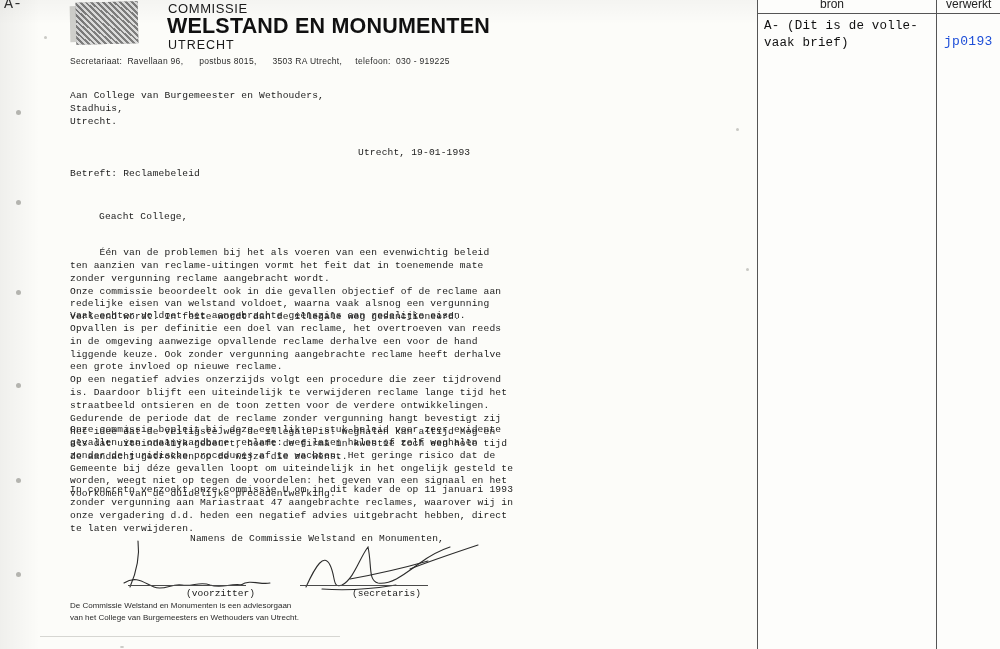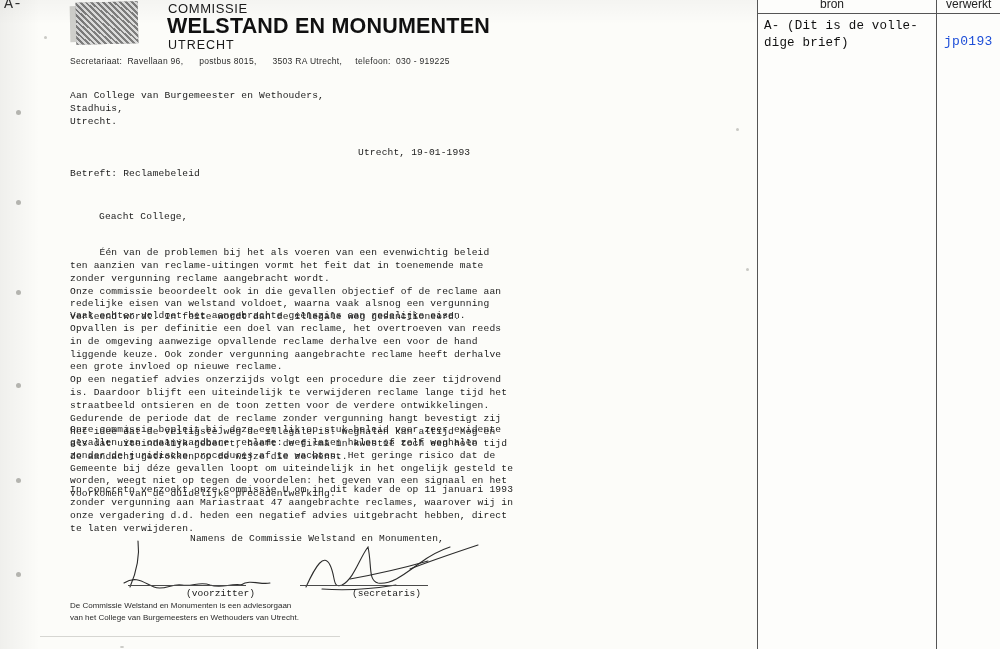--- a/index.html
+++ b/index.html
@@ -357,17 +357,17 @@
 van het College van Burgemeesters en Wethouders van Utrecht.</div>
     <div class="bottom-streak"></div>
   </div>
 
   <div class="side-table">
     <div class="hdr-rule"></div>
     <div class="col-div"></div>
     <div class="side-hdr bron">bron</div>
     <div class="side-hdr verwerkt">verwerkt</div>
     <div class="side-note" style="white-space: pre;">A- (Dit is de volle-
-dige brief)</div>
+vaak brief)</div>
     <div class="side-code">jp0193</div>
   </div>
 
 </div>
 
 </body></html>

